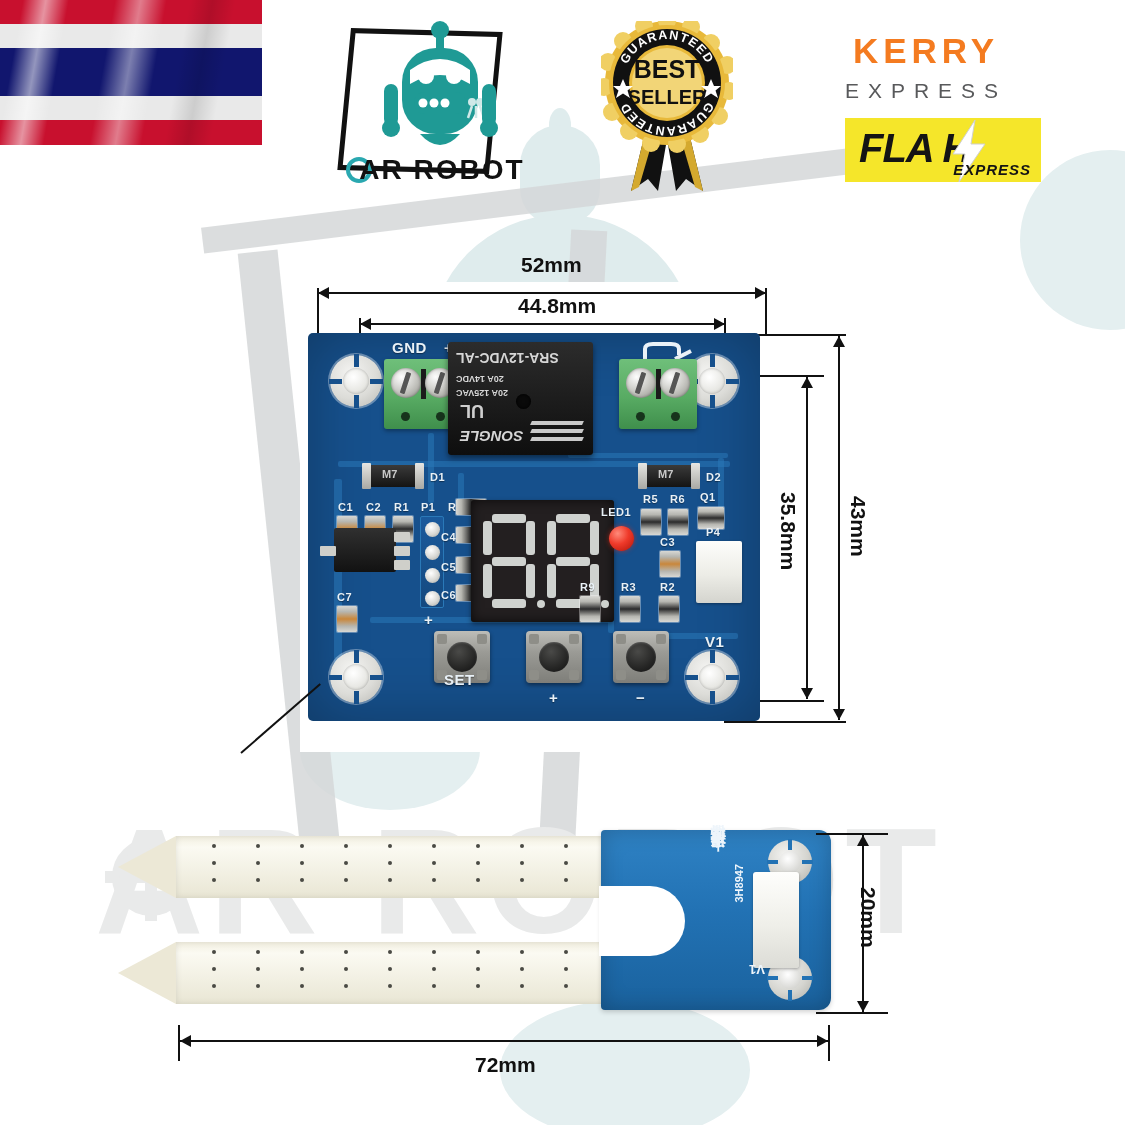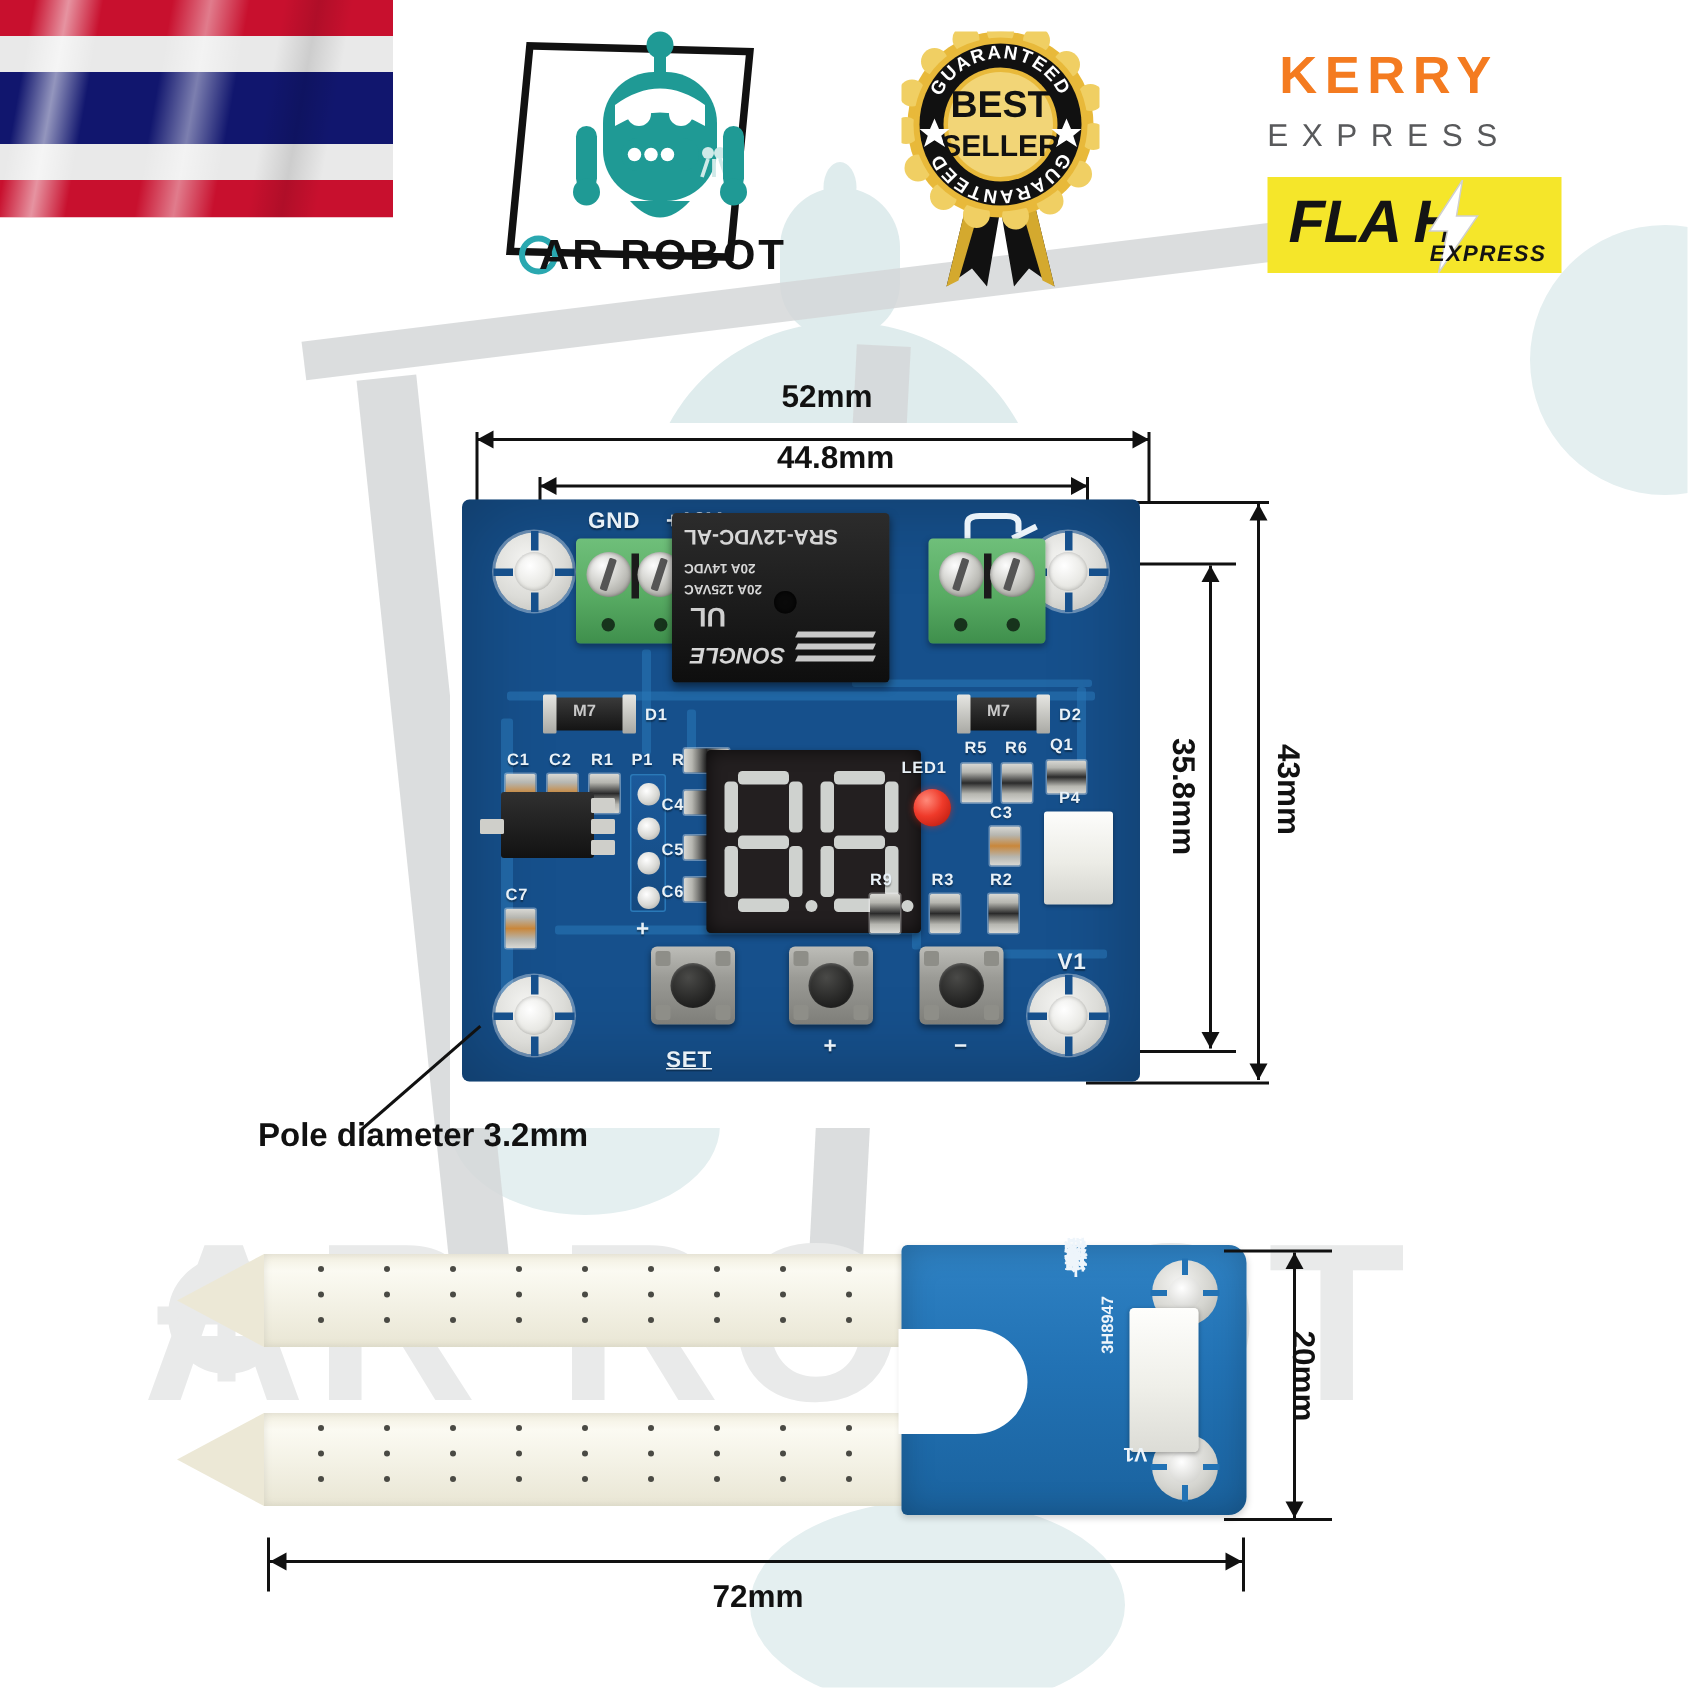--- a/index.html
+++ b/index.html
@@ -686,41 +686,40 @@
     <div class="silk" style="left:398px; top:193px;">P4</div>
     <div class="wconn" style="left:388px; top:208px; width:46px; height:62px;"></div>
     <div class="silk big" style="left:397px; top:300px;">V1</div>
 
     <div class="btn" style="left:126px; top:298px;">
       <i class="c1"></i>
         <i class="c2"></i>
         <i class="c3"></i>
         <i class="c4"></i>
     </div>
-    <div class="silk big" style="left:136px; top:365px;text-decoration:underline;">SET</div>
+    <div class="silk big" style="left:136px; top:338px;">SET</div>
 
     <div class="btn" style="left:218px; top:298px;">
       <i class="c1"></i>
         <i class="c2"></i>
         <i class="c3"></i>
         <i class="c4"></i>
     </div>
     <div class="silk big" style="left:241px; top:356px;">+</div>
 
     <div class="btn" style="left:305px; top:298px;">
       <i class="c1"></i>
         <i class="c2"></i>
         <i class="c3"></i>
         <i class="c4"></i>
     </div>
     <div class="silk big" style="left:328px; top:356px;">−</div>
   </div>
 
   <div class="leader" style="left:241px; top:752px; width:105px; transform: rotate(-41deg);"></div>
-  <div class="dimtxt" style="left:172px; top:744px; font-size:22px;">Pole diameter 3.2mm</div>
 
   <div class="probe">
     <div class="prong p1">
       <div class="tip"></div>
       <div class="dots">
           <i style="left: 0px; top: 0px;"></i>
           <i style="left: 0px; top: 17px;"></i>
           <i style="left: 0px; top: 34px;"></i>
           <i style="left: 44px; top: 0px;"></i>
           <i style="left: 44px; top: 17px;"></i>

